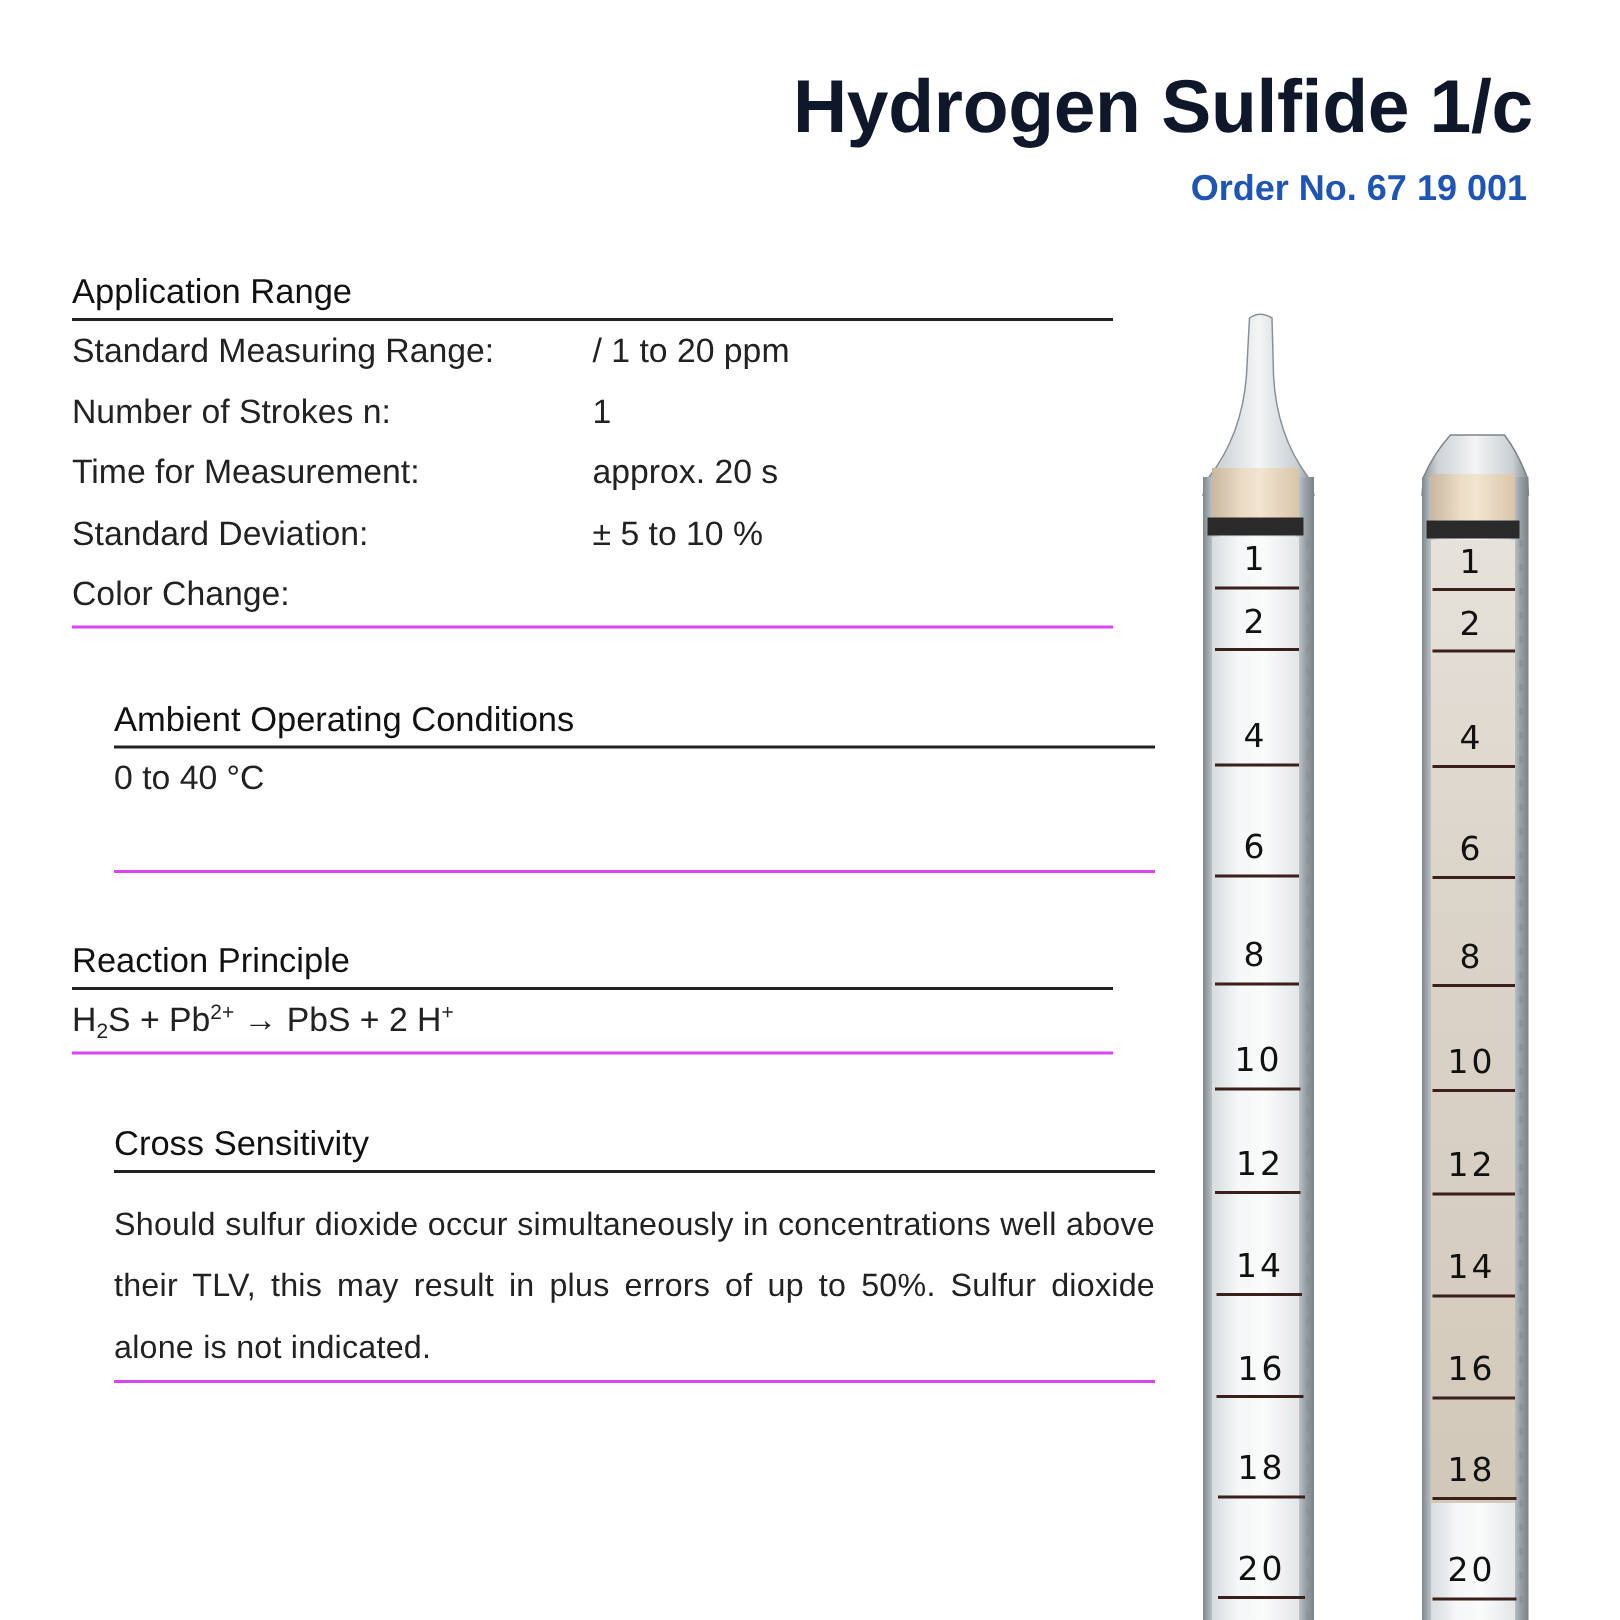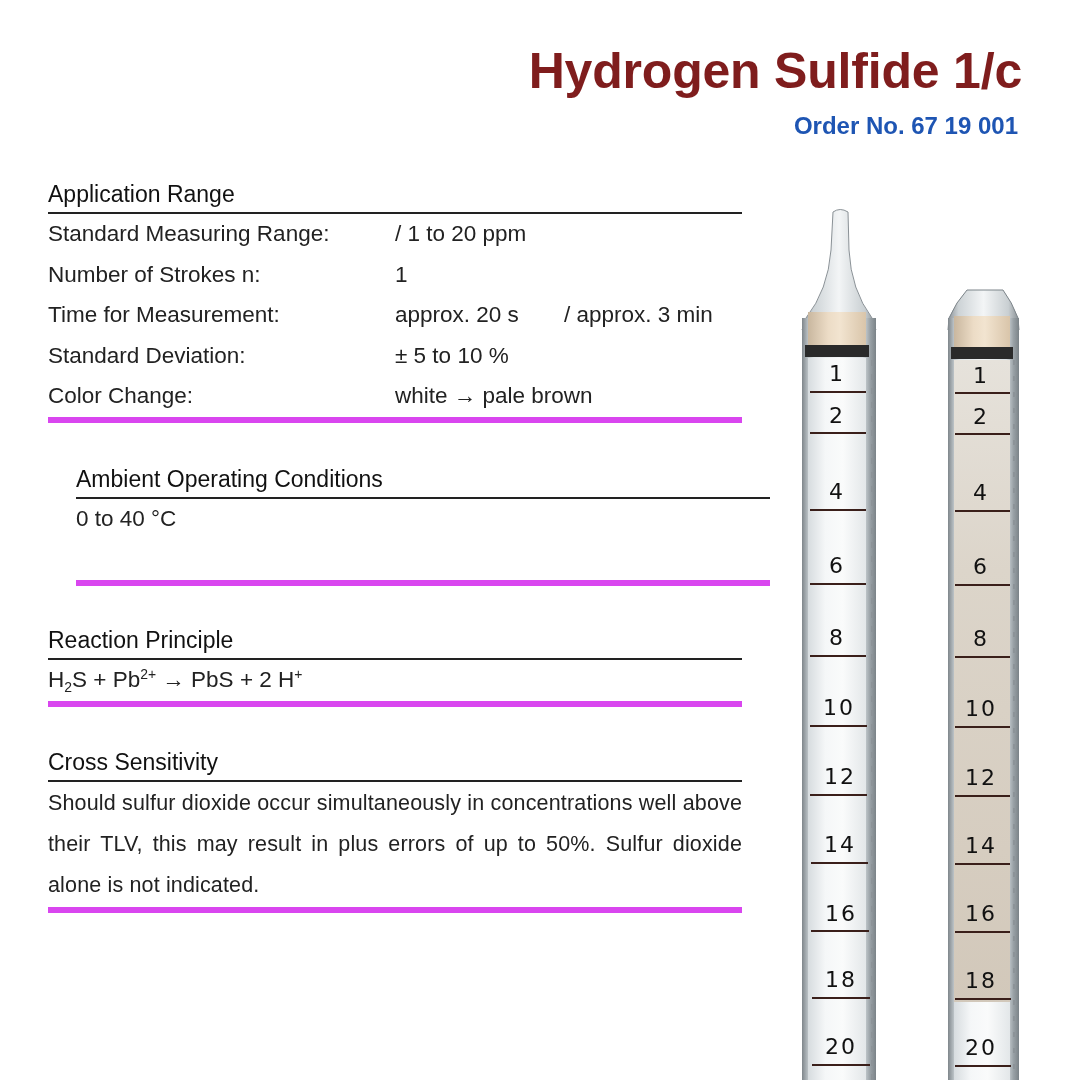--- a/index.html
+++ b/index.html
@@ -3,38 +3,38 @@
 <meta charset="utf-8">
 <style>
   html, body { margin: 0; padding: 0; }
   body {
     width: 1080px; height: 1080px; background: #ffffff; position: relative; overflow: hidden;
     font-family: "Liberation Sans", "DejaVu Sans", sans-serif; color: #1a1a1a;
   }
   .title {
     position: absolute; right: 58px; top: 42px; margin: 0;
     font-family: "Liberation Sans", sans-serif; font-weight: bold; font-size: 50px;
-    color: #7f1d1d; letter-spacing: -0.2px; white-space: nowrap;
+    color: #0f172a; letter-spacing: -0.2px; white-space: nowrap;
   }
   .order {
     position: absolute; right: 62px; top: 112px;
     font-family: "Liberation Sans", sans-serif; font-weight: bold; font-size: 24px;
     color: #1e55b3; white-space: nowrap;
   }
   .section { position: absolute; left: 48px; width: 694px; }
   .section h2 {
     margin: 0; font-weight: normal; font-size: 23px; color: #111;
     height: 36px; line-height: 36px; border-bottom: 2px solid #222; white-space: nowrap;
   }
-  .rows { border-bottom: 6px solid #d946ef; }
+  .rows { border-bottom: 2px solid #d946ef; }
   .row { display: flex; height: 40.5px; line-height: 40.5px; font-size: 22.5px; color: #222; white-space: nowrap; font-stretch: condensed; }
   .row .lbl { width: 347px; }
   .row .v1 { width: 169px; }
   .row .v2 { flex: 1; }
-  .para { font-size: 21.5px; line-height: 41px; color: #222; padding-top: 1px; text-align: justify; text-align-last: left; letter-spacing: 0.15px; }
+  .para { font-size: 21.5px; line-height: 41px; color: #222; padding-top: 14px; text-align: justify; text-align-last: left; letter-spacing: 0.15px; }
   sub, sup { font-size: 62%; line-height: 0; }
   sub { vertical-align: -0.35em; }
   sup { vertical-align: 0.55em; }
 
   
   .tube { position: absolute; }
   .glass { position: absolute; background: linear-gradient(90deg, #7f868b 0%, #b9c0c4 8%, #dfe4e6 16%, #f4f6f7 50%, #d9dfe2 82%, #9aa2a7 92%, #7b8388 100%); }
   .column { position: absolute; }
   .plug { position: absolute; background: linear-gradient(90deg, #c9b79f 0%, #ecdcc6 35%, #f2e4d0 55%, #d9c5aa 100%); }
   .band { position: absolute; background: #2a2a2a; }
@@ -58,29 +58,27 @@
       <span class="lbl">Standard Measuring Range:</span>
       <span class="v2">/ 1 to 20 ppm</span>
     </div>
     <div class="row">
       <span class="lbl">Number of Strokes n:</span>
       <span class="v1">1</span>
     </div>
     <div class="row">
       <span class="lbl">Time for Measurement:</span>
       <span class="v1">approx. 20 s</span>
-      <span class="v2">/ approx. 3 min</span>
     </div>
     <div class="row">
       <span class="lbl">Standard Deviation:</span>
       <span class="v1" style="width:auto">± 5 to 10 %</span>
     </div>
     <div class="row">
       <span class="lbl">Color Change:</span>
-      <span class="v1" style="width:auto">white → pale brown</span>
     </div>
   </div>
 </section>
 
 <section class="section" style="top:461px;margin-left:28px;">
   <h2>Ambient Operating Conditions</h2>
   <div class="rows">
     <div class="row">
       <span>0 to 40 °C</span>
     </div>
@@ -91,21 +89,21 @@
 
 <section class="section" style="top:622px;">
   <h2>Reaction Principle</h2>
   <div class="rows">
     <div class="row">
       <span><span>H</span><sub>2</sub><span>S + Pb</span><sup>2+</sup><span style="white-space:pre"> → PbS + 2 H</span><sup>+</sup></span>
     </div>
   </div>
 </section>
 
-<section class="section" style="top:744px;">
+<section class="section" style="top:744px;margin-left:28px;">
   <h2>Cross Sensitivity</h2>
   <div class="rows">
     <p class="para" style="margin:0 0 1px 0;">Should sulfur dioxide occur simultaneously in concentrations well above their TLV, this may result in plus errors of up to 50%. Sulfur dioxide alone is not indicated.</p>
   </div>
 </section>
 
 <div class="tube">
   <svg width="1080" height="1080" style="position:absolute;left:0;top:0;">
     <defs>
       <linearGradient id="gl1" x1="0" x2="1" y1="0" y2="0">

